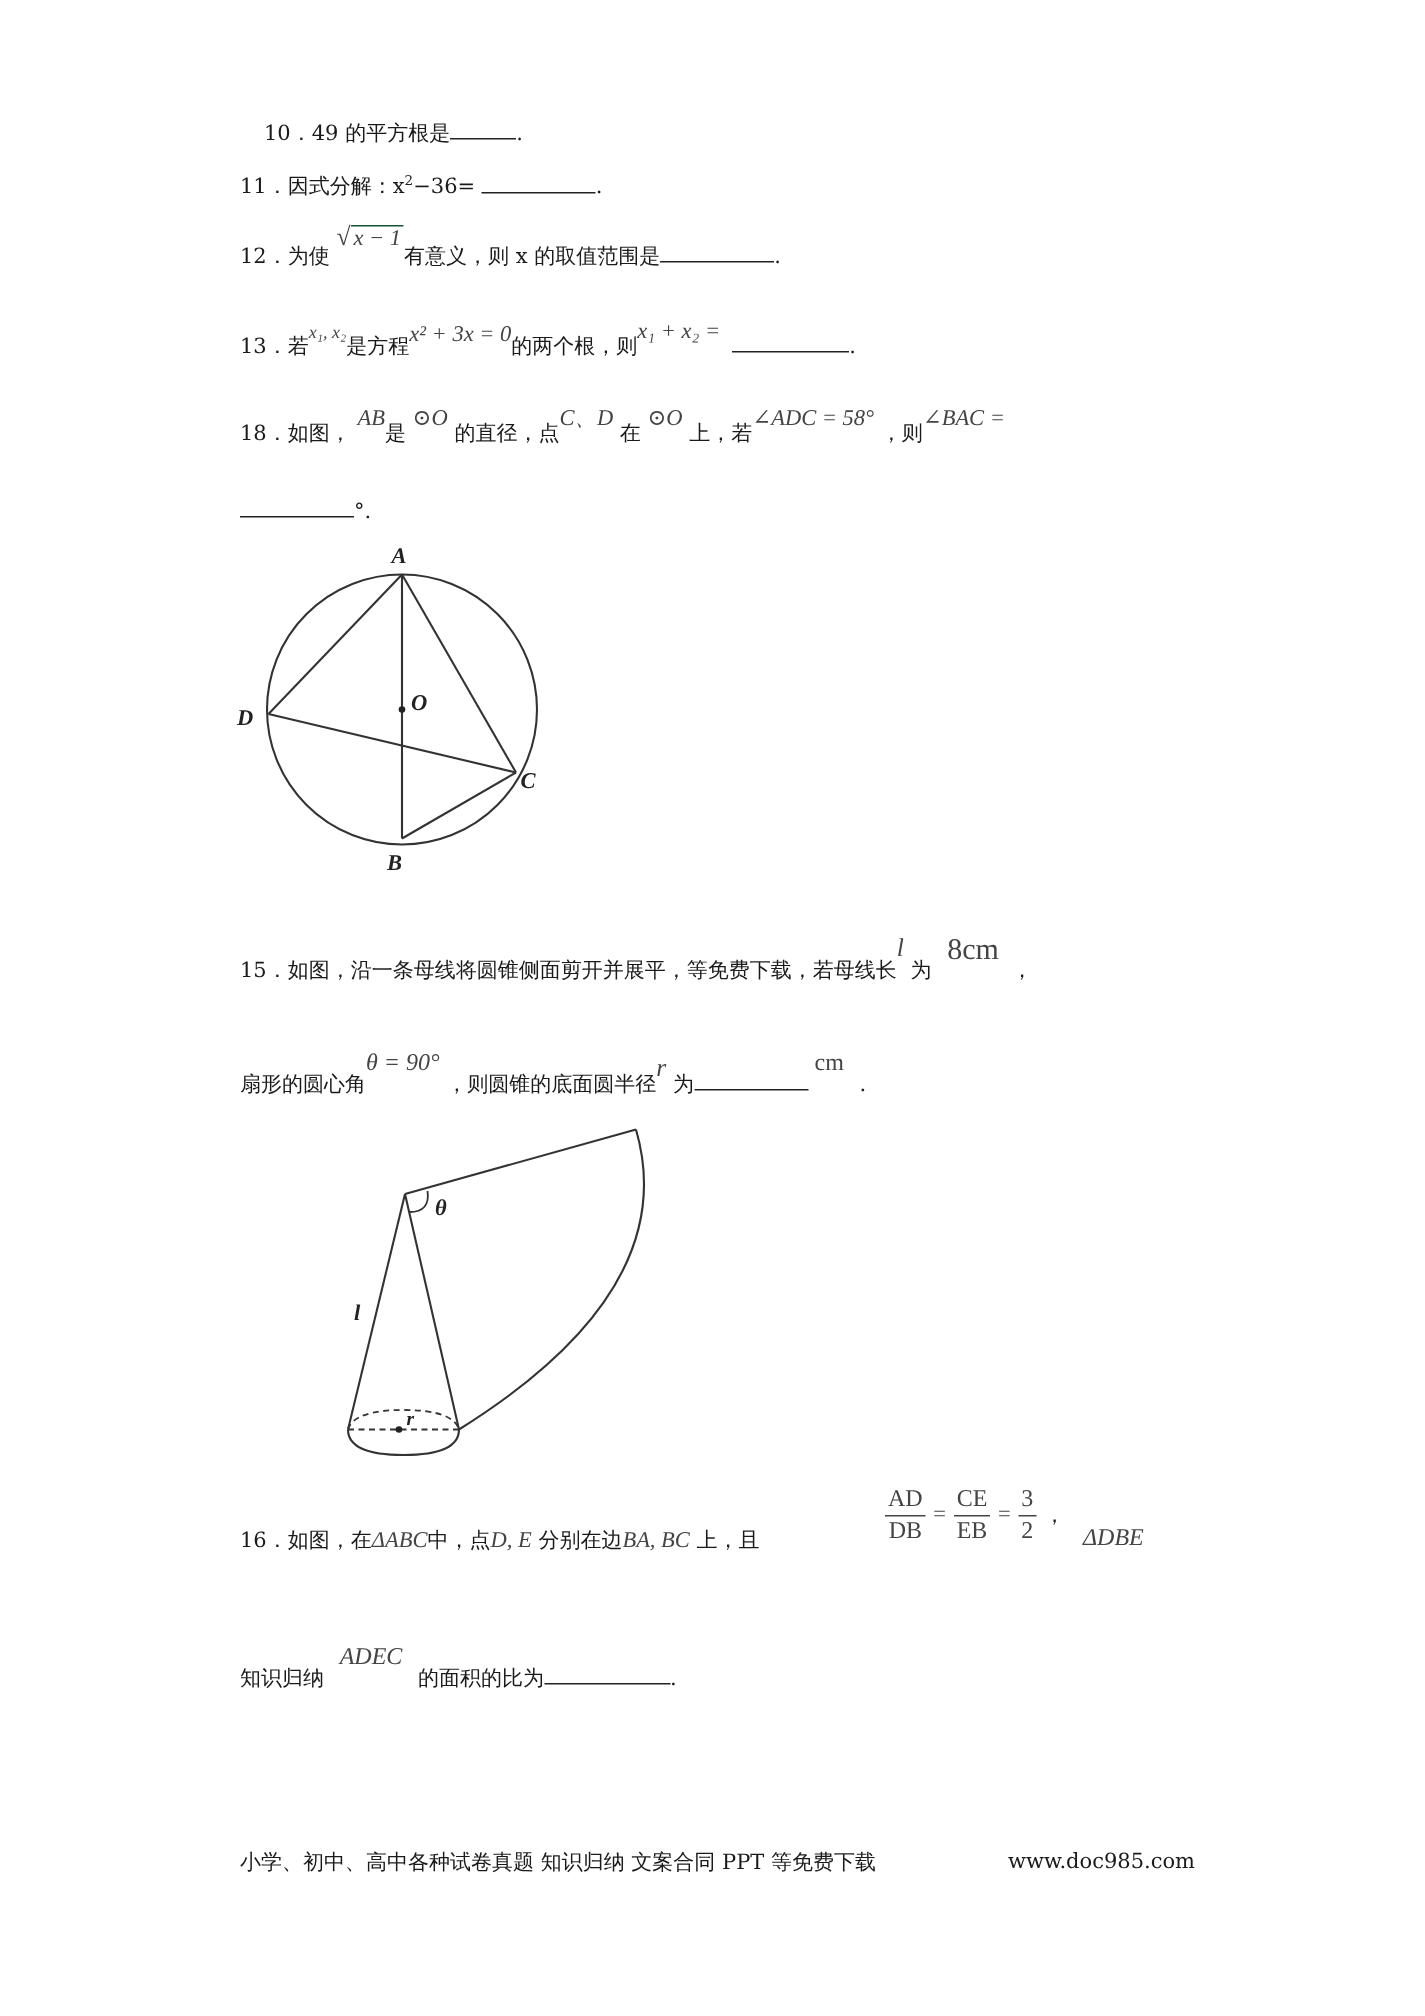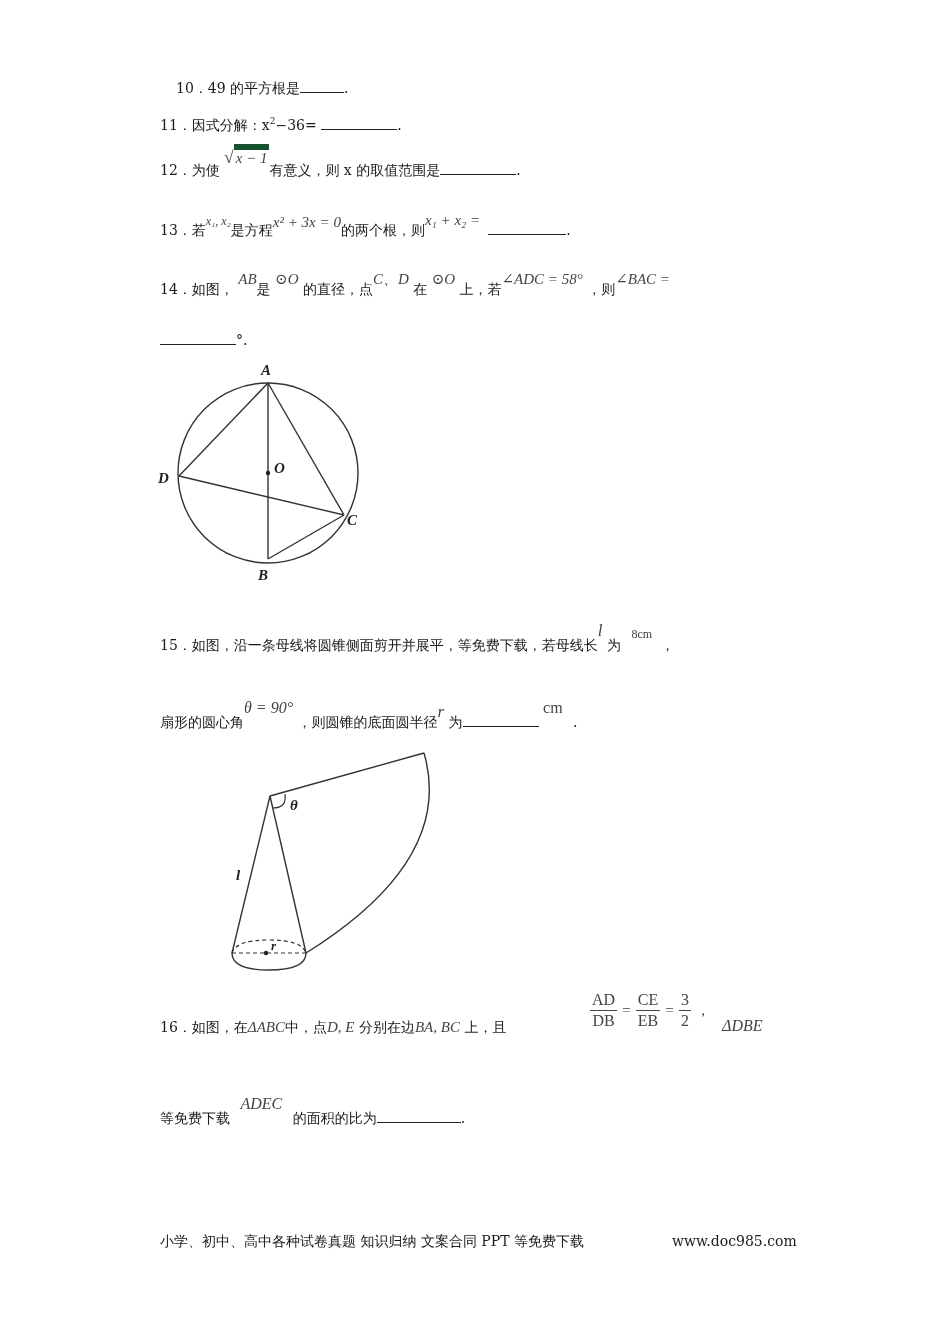--- a/index.html
+++ b/index.html
@@ -23,29 +23,29 @@
 <div class="abs line" style="left:176px; top:78px;">
   <span>10．</span><span>49 的平方根是</span><span class="blank" style="width:44px;"></span><span>.</span>
 </div>
 
 <div class="abs line" style="left:160px; top:112px;text-align:right;">
   <span>11．</span><span>因式分解：x</span><span class="sup">2</span><span>−36=</span> <span class="blank" style="width:76px;"></span><span>.</span>
 </div>
 
 <div class="abs line" style="left:160px; top:160px;">
   <span>12．</span><span>为使</span>
-  <span style="position:relative; top:-12px; display:inline-block;"><span class="mu" style="font-size:17px;">√</span><span class="m" style="border-top:6px solid #14532d; padding:0 2px;">x − 1</span></span><span>有意义，则 x 的取值范围是</span><span class="blank" style="width:76px;"></span><span>.</span>
+  <span style="position:relative; top:-12px; display:inline-block;"><span class="mu" style="font-size:17px;">√</span><span class="m" style="border-top:1px solid #14532d; padding:0 2px;">x − 1</span></span><span>有意义，则 x 的取值范围是</span><span class="blank" style="width:76px;"></span><span>.</span>
 </div>
 
 <div class="abs line" style="left:160px; top:220px;">
   <span>13．</span><span>若</span><span class="m" style="position:relative; top:-10px; font-size:12px;">x₁, x₂</span><span>是方程</span><span class="m" style="position:relative; top:-8px;">x² + 3x = 0</span><span>的两个根，则</span><span class="m" style="position:relative; top:-10px; margin-right:8px;">x₁ + x₂ =</span><span class="blank" style="width:78px;"></span><span>.</span>
 </div>
 
 <div class="abs line" style="left:160px; top:280px;">
-  <span>14．</span><span>如图，</span>
+  <span>18．</span><span>如图，</span>
   <span class="m" style="position:relative; top:-10px;">AB</span><span>是</span>
   <span class="m" style="position:relative; top:-10px;">⊙O</span>
   <span>的直径，点</span><span class="m" style="position:relative; top:-10px;">C、D</span>
   <span>在</span>
   <span class="m" style="position:relative; top:-10px;">⊙O</span>
   <span>上，若</span><span class="m" style="position:relative; top:-10px;">∠ADC = 58°</span>
   <span>，则</span><span class="m" style="position:relative; top:-10px;">∠BAC =</span>
 </div>
 <div class="abs line" style="left:160px; top:330px;">
   <span class="blank" style="width:76px;"></span><span>°.</span>
@@ -62,21 +62,21 @@
   <text x="261" y="375" font-size="15" fill="#222">A</text>
   <text x="258" y="580" font-size="15" fill="#222">B</text>
   <text x="347" y="525" font-size="15" fill="#222">C</text>
   <text x="158" y="483" font-size="15" fill="#222">D</text>
   <text x="274" y="473" font-size="15" fill="#222">O</text>
 </svg>
 
 <div class="abs line" style="left:160px; top:636px;">
   <span>15．</span><span>如图，沿一条母线将圆锥侧面剪开并展平，等免费下载，若母线长</span><span class="m" style="position:relative; top:-14px; font-size:17px;">l</span>
   <span>为</span>
-  <span class="mu" style="position:relative; top:-12px; font-size:12px; margin-left:6px;">8cm</span>
+  <span class="mu" style="position:relative; top:-12px; font-size:20px; margin-left:6px;">8cm</span>
   <span style="margin-left:4px;">，</span>
 </div>
 <div class="abs line" style="left:160px; top:712px;">
   <span>扇形的圆心角</span><span class="m" style="position:relative; top:-14px; font-size:16px;">θ = 90°</span>
   <span>，则圆锥的底面圆半径</span><span class="m" style="position:relative; top:-10px; font-size:17px;">r</span>
   <span>为</span><span class="blank" style="width:76px;"></span>
   <span class="mu" style="position:relative; top:-14px; font-size:16px;">cm</span>
   <span style="margin-left:6px;">.</span>
 </div>
 
@@ -103,19 +103,19 @@
 <div class="abs" style="left:590px; top:990px;">
   <span class="frac"><span class="num">AD</span><span class="den">DB</span></span>
   <span class="mu" style="vertical-align:middle;">=</span>
   <span class="frac"><span class="num">CE</span><span class="den">EB</span></span>
   <span class="mu" style="vertical-align:middle;">=</span>
   <span class="frac" style="font-style:normal;"><span class="num">3</span><span class="den">2</span></span>
   <span style="vertical-align:middle; font-size:14px;">，</span>
 </div>
 <div class="abs m" style="left:722px; top:1017px; font-size:16px;">ΔDBE</div>
 <div class="abs line" style="left:160px; top:1108px;">
-  <span>等免费下载</span>
+  <span>知识归纳</span>
   <span class="m" style="position:relative; top:-14px; font-size:16px; margin:0 6px;">ADEC</span>
   <span>的面积的比为</span><span class="blank" style="width:84px;"></span><span>.</span>
 </div>
 
 <div class="abs footer" style="left:160px; top:1233px;">小学、初中、高中各种试卷真题  知识归纳  文案合同  PPT 等免费下载</div>
 <div class="abs footer" style="left:672px; top:1233px;text-align:center;">www.doc985.com</div>
 
 </body></html>

